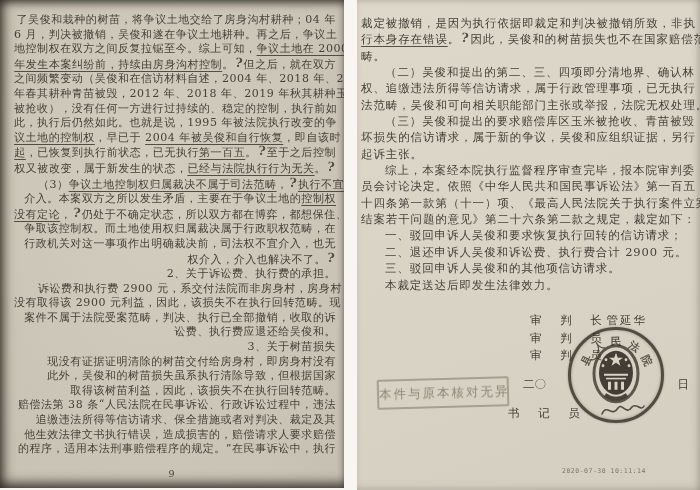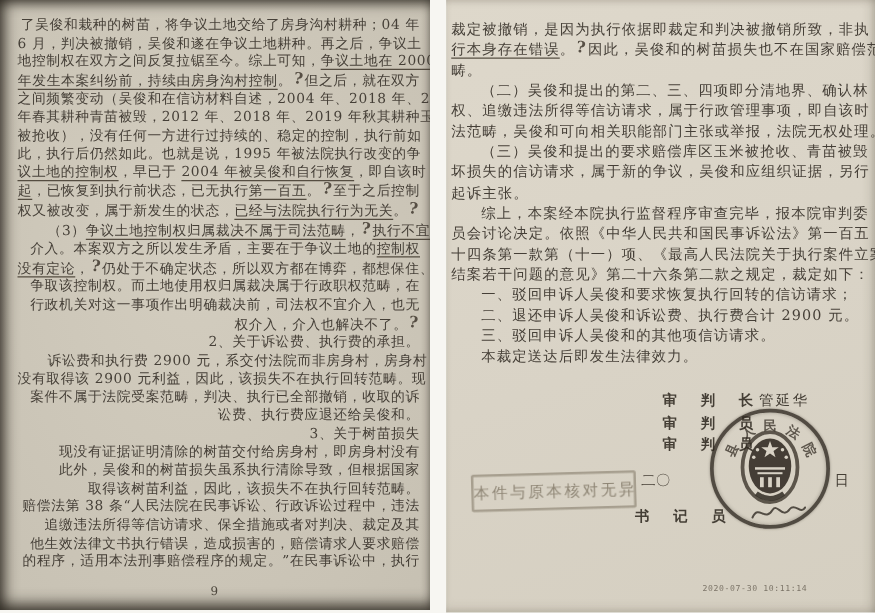--- a/index.html
+++ b/index.html
@@ -31,26 +31,26 @@
   .bt-left{left:14px;top:13px;width:322px;font-size:11px;line-height:14.6px;letter-spacing:.55px;text-align:right;}
   .bt-right{left:4px;top:15px;width:336px;font-size:11.5px;line-height:16.35px;letter-spacing:.9px;}
   .tline{white-space:nowrap;}
   .tline.ind{padding-left:24px;}
   .u{text-decoration:underline;text-decoration-thickness:1px;text-underline-offset:2.5px;text-decoration-color:rgba(64,55,43,.85);}
   .q{display:inline-block;font-size:12.5px;color:#4a4238;transform:rotate(7deg) translateY(-1px);margin:0 1px;font-weight:bold;opacity:.9;}
   .page-number{position:absolute;left:0;right:0;top:468px;text-align:center;font-size:9.5px;color:#4c463c;letter-spacing:1px;}
 
   
   .sig-row{position:absolute;white-space:nowrap;color:#443e35;font-size:11.5px;}
-  .sig-label{word-spacing:13px;letter-spacing:1px;font-weight:bold;}
+  .sig-label{word-spacing:13px;letter-spacing:1px;}
   .sig-name{letter-spacing:2px;}
   .row-1{left:173px;top:313px;}
   .row-2{left:173px;top:331px;}
   .row-3{left:173px;top:348px;}
-  .date-row{left:156px;top:377px;width:166px;display:flex;justify-content:space-between;text-align:center;}
+  .date-row{left:166px;top:377px;width:166px;display:flex;justify-content:space-between;text-align:center;}
   .clerk-row{left:151px;top:406px;}
 
   
   .seal{position:absolute;left:211px;top:327px;width:90px;height:90px;border-radius:50%;
     border:3px solid rgba(44,37,29,.78);
     box-shadow:0 0 2px rgba(44,37,29,.45), inset 0 0 3px rgba(44,37,29,.35);
     filter:blur(.2px);}
   .seal-ring span{position:absolute;left:50%;top:50%;width:13px;height:14px;margin:-7px 0 0 -6.5px;
     font-size:10.5px;font-weight:bold;color:rgba(44,37,29,.72);text-align:center;line-height:14px;}
   .emblem{position:absolute;left:50%;top:50%;transform:translate(-50%,-52%);opacity:.92;filter:blur(.3px);}
@@ -106,21 +106,21 @@
       </div>
     <div class="page-number">9</div>
   </div>
 
   <div class="page page-right">
     <div class="body-text bt-right" id="right-body">
         <div class="tline"><span>裁定被撤销，是因为执行依据即裁定和判决被撤销所致，非执</span></div>
         <div class="tline"><span class="u">行本身存在错误</span><span>。</span><span class="q">?</span><span>因此，吴俊和的树苗损失也不在国家赔偿范</span></div>
         <div class="tline"><span>畴。</span></div>
         <div class="tline ind"><span>（二）吴俊和提出的第二、三、四项即分清地界、确认林</span></div>
-        <div class="tline"><span>权、追缴违法所得等信访请求，属于行政管理事项，即自该时</span></div>
+        <div class="tline"><span>权、追缴违法所得等信访请求，属于行政管理事项，已无执行</span></div>
         <div class="tline"><span>法范畴，吴俊和可向相关职能部门主张或举报，法院无权处理。</span></div>
         <div class="tline ind"><span>（三）吴俊和提出的要求赔偿库区玉米被抢收、青苗被毁</span></div>
         <div class="tline"><span>坏损失的信访请求，属于新的争议，吴俊和应组织证据，另行</span></div>
         <div class="tline"><span>起诉主张。</span></div>
         <div class="tline ind"><span>综上，本案经本院执行监督程序审查完毕，报本院审判委</span></div>
         <div class="tline"><span>员会讨论决定。依照《中华人民共和国民事诉讼法》第一百五</span></div>
         <div class="tline"><span>十四条第一款第（十一）项、《最高人民法院关于执行案件立案、</span></div>
         <div class="tline"><span>结案若干问题的意见》第二十六条第二款之规定，裁定如下：</span></div>
         <div class="tline ind"><span>一、驳回申诉人吴俊和要求恢复执行回转的信访请求；</span></div>
         <div class="tline ind"><span>二、退还申诉人吴俊和诉讼费、执行费合计 2900 元。</span></div>

